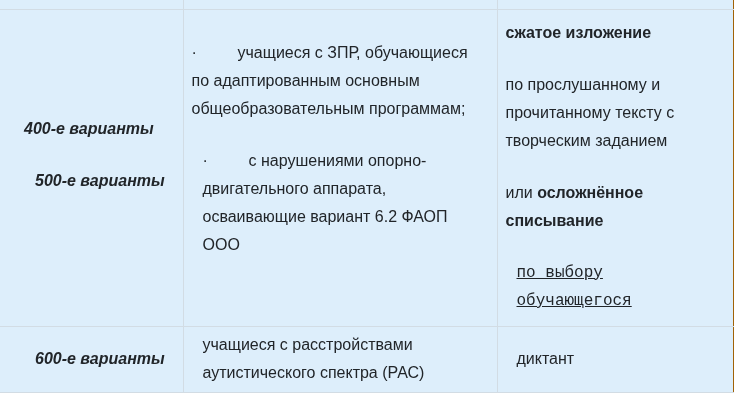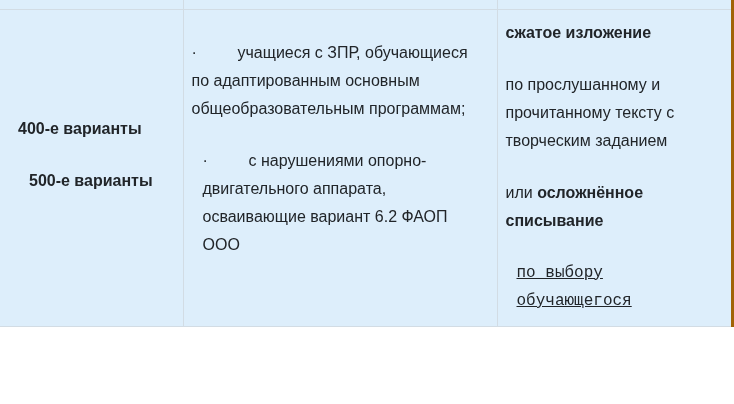--- a/index.html
+++ b/index.html
@@ -23,22 +23,22 @@
   .variants-table td {
     background: #ddeefb;
     border: 1px solid #d2dce4;
     color: #212529;
     font-size: 16px;
     line-height: 28px;
     vertical-align: middle;
     padding: 0 8px;
     overflow: hidden;
   }
-  .variants-table td:first-child { border-left: none; padding-left: 18px; }
-  .variants-table td:last-child  { border-right: 5px solid #a16207; }
+  .variants-table td:first-child { border-left: none; padding-left: 24px; font-style: italic; }
+  .variants-table td:last-child  { border-right: 1px solid #a16207; }
   .variants-table tr:first-child td { border-top: none; }
 
   tr.row-partial td { height: 9px; padding: 0; }
   tr.row-main td    { height: 317px; }
   tr.row-bottom td  { height: 66px; }
 
   td.cell-variant-labels { padding-bottom: 26px; }
   td.cell-categories     { padding-bottom: 38px; }
   td.cell-exam-main      { vertical-align: top; padding-top: 9px; }
 
@@ -88,15 +88,27 @@
       <td class="cell-exam-main">
         <p class="bold">сжатое изложение</p>
         <p>по прослушанному и
 прочитанному тексту с
 творческим заданием</p>
         <p><span>или </span><span class="bold">осложнённое
 списывание</span></p>
         <p class="underline">по выбору обучающегося</p>
       </td>
     </tr>
+    <tr class="row-bottom">
+      <td>
+        <p class="bold">600-е варианты</p>
+      </td>
+      <td>
+        <p>учащиеся с расстройствами
+аутистического спектра (РАС)</p>
+      </td>
+      <td>
+        <p>диктант</p>
+      </td>
+    </tr>
   </tbody>
     </table>
 </div>
 
 </body></html>

